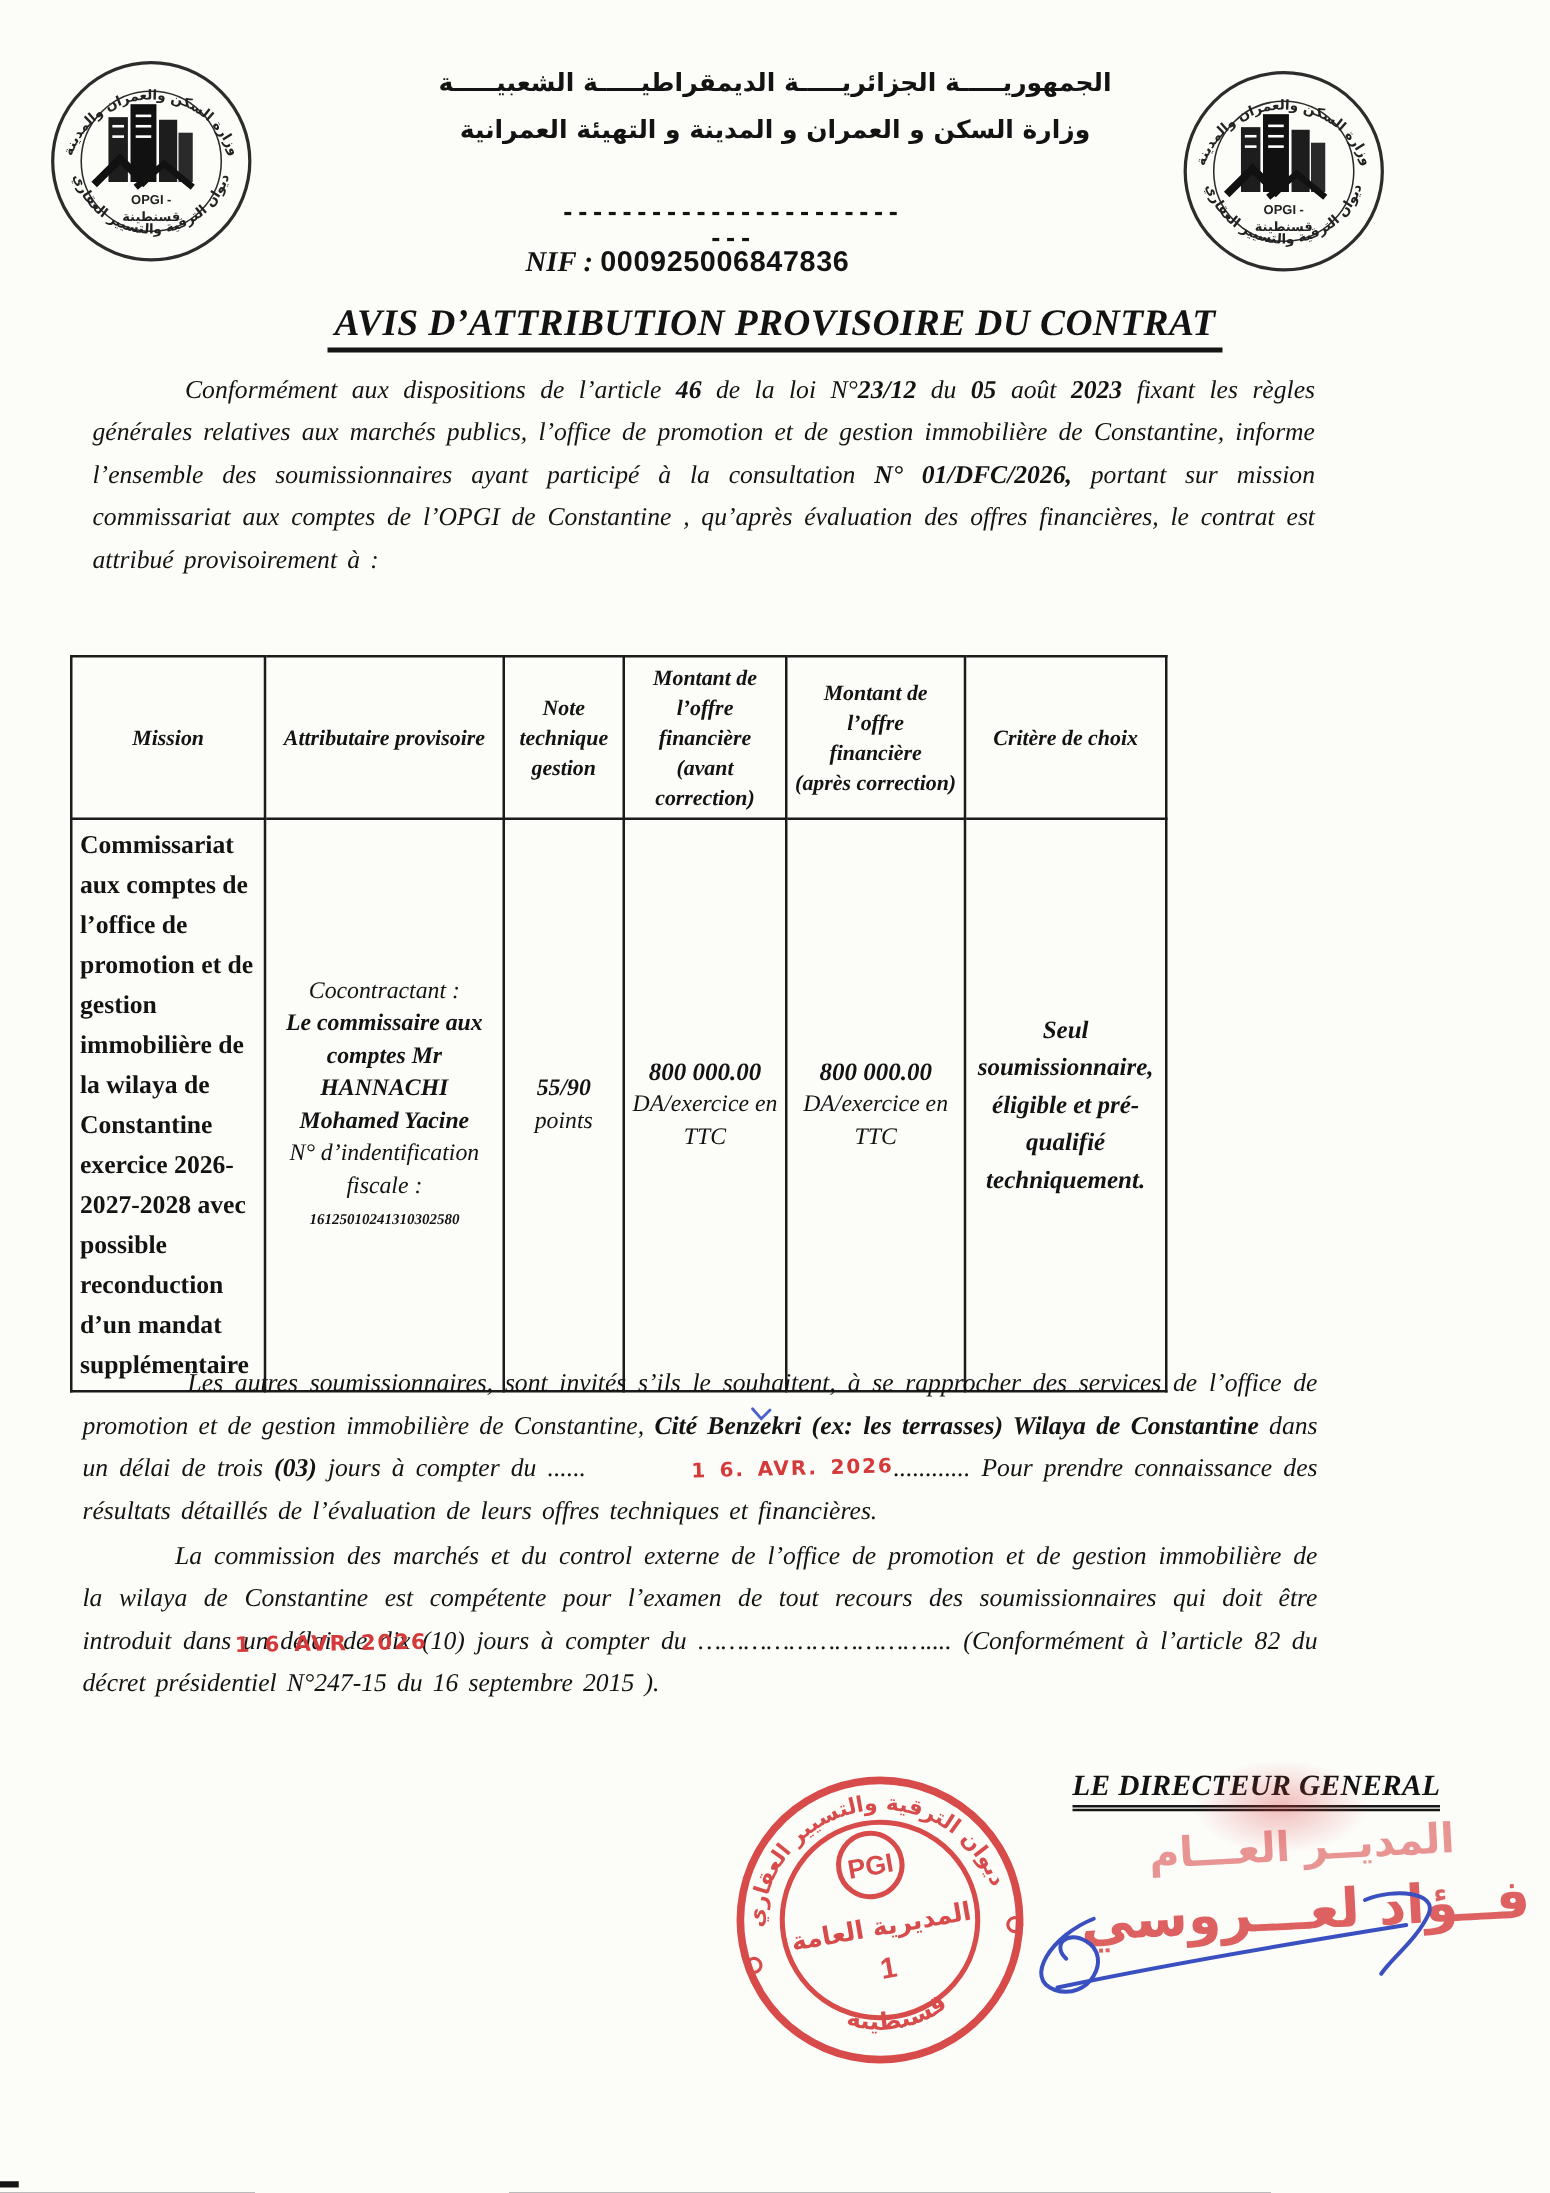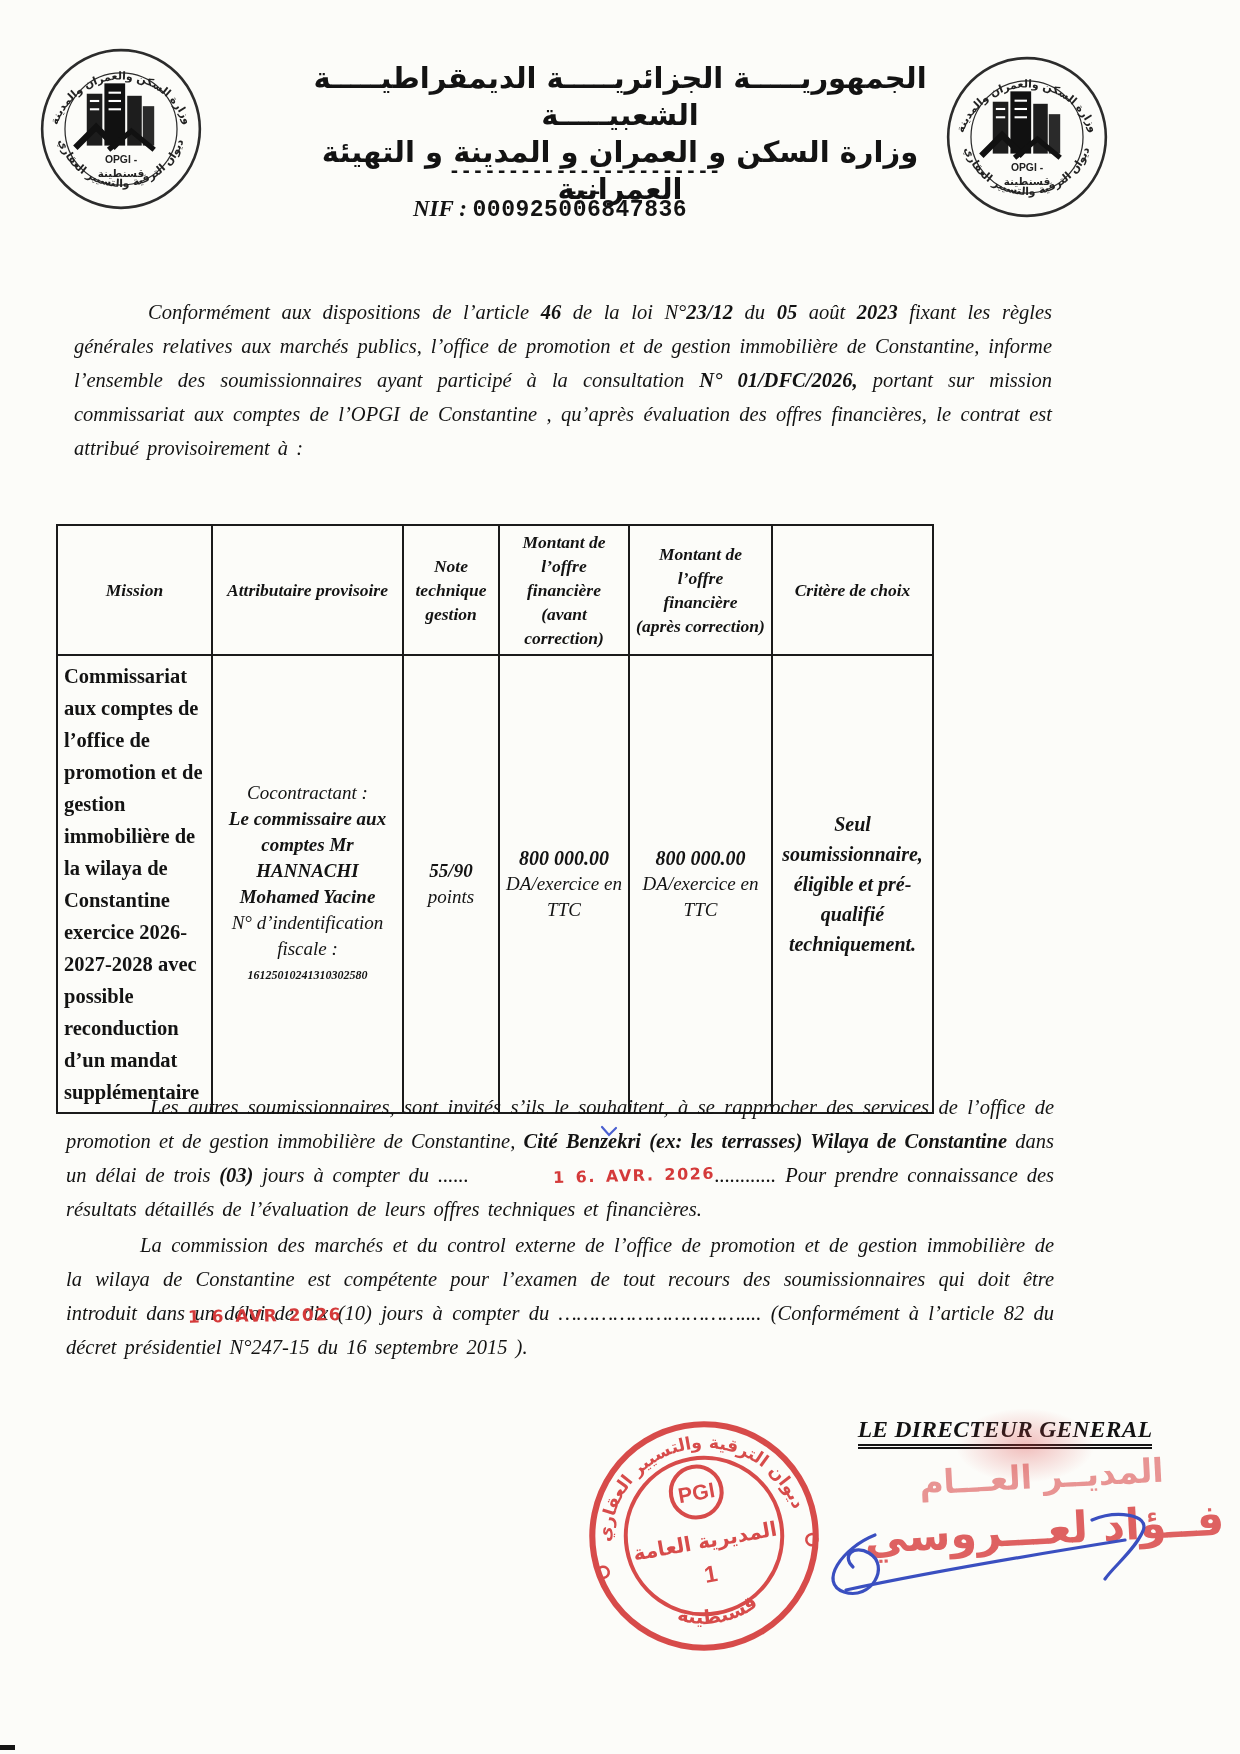--- a/index.html
+++ b/index.html
@@ -1,30 +1,30 @@
 <!DOCTYPE html>
 <html><head>
 <meta charset="utf-8">
 <style>
   html,body{margin:0;padding:0;background:#888;}
   .page{position:relative;width:1240px;height:1754px;background:#fcfcf9;
         font-family:"Liberation Serif",serif;color:#131313;overflow:hidden;margin:0 auto;}
   .abs{position:absolute;}
   .arabic{font-family:"DejaVu Sans",sans-serif;font-weight:bold;direction:rtl;}
   
-  .hdr-ar{top:48px;left:300px;width:640px;text-align:center;font-size:29px;line-height:37px;margin-top:12px;}
+  .hdr-ar{top:48px;left:300px;width:640px;text-align:center;font-size:20px;line-height:37px;}
   .hdr-sep{top:160px;left:445px;width:280px;text-align:center;font-weight:bold;
            font-size:18px;letter-spacing:1px;font-family:"DejaVu Sans Mono",monospace;}
   .logo{width:166px;height:170px;}
   .logo-l{top:44px;left:38px;}
   .logo-r{top:52px;left:944px;}
   
   .nif{top:196px;left:330px;width:440px;text-align:center;font-size:23px;}
   .nif .lab{font-style:italic;font-weight:bold;}
-  .nif .val{font-family:Liberation Mono, monospace;font-weight:bold;letter-spacing:.5px;}
+  .nif .val{font-family:Liberation Sans, sans-serif;font-weight:bold;letter-spacing:.5px;}
   
   .title{top:242px;left:0;width:100%;text-align:center;}
   .title span{font-size:30px;font-weight:bold;font-style:italic;letter-spacing:.3px;
               border-bottom:4px solid #151515;padding:0 6px 3px;}
   
   .para{font-style:italic;font-size:20.5px;line-height:1.66;text-align:justify;word-spacing:3px;}
   .p1{top:295px;left:74px;width:978px;text-indent:74px;}
   .p2{top:1090px;left:66px;width:988px;text-indent:84px;}
   .p3{top:1228px;left:66px;width:988px;text-indent:74px;}
   .para b{font-weight:bold;}
@@ -133,20 +133,23 @@
     <div>الجمهوريـــــة الجزائريـــــة الديمقراطيـــــة الشعبيـــــة</div>
     <div>وزارة السكن و العمران و المدينة و التهيئة العمرانية</div>
   </div>
   <div class="abs hdr-sep">--------------------------</div>
 
   <div class="abs nif">
     <span class="lab">NIF :</span>
     <span class="val">000925006847836</span>
   </div>
 
+  <div class="abs title">
+    <span>AVIS D’ATTRIBUTION PROVISOIRE DU CONTRAT</span>
+  </div>
 
   <div class="abs para p1"><span>Conformément aux dispositions de l’article </span><b>46</b><span> de la loi N°</span><b>23/12</b><span> du </span><b>05</b><span> août </span><b>2023</b><span> fixant les règles générales relatives aux marchés publics, l’office de promotion et de gestion immobilière de Constantine, informe l’ensemble des soumissionnaires ayant participé à la consultation </span><b>N° 01/DFC/2026,</b><span> portant sur mission commissariat aux comptes de l’OPGI de Constantine , qu’après évaluation des offres financières, le contrat est attribué provisoirement à :</span></div>
 
   <table class="award">
     <colgroup>
       <col class="c1">
         <col class="c2">
         <col class="c3">
         <col class="c4">
         <col class="c5">

